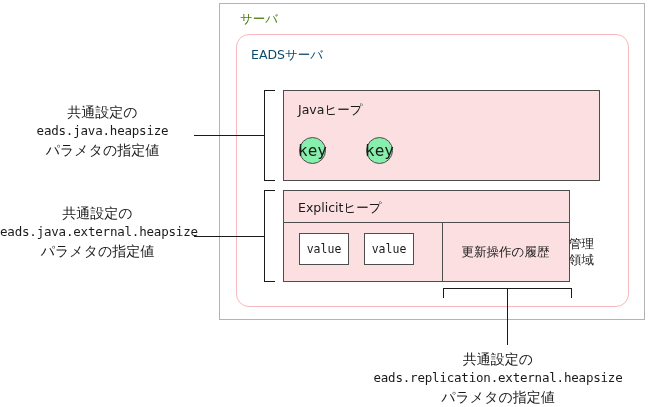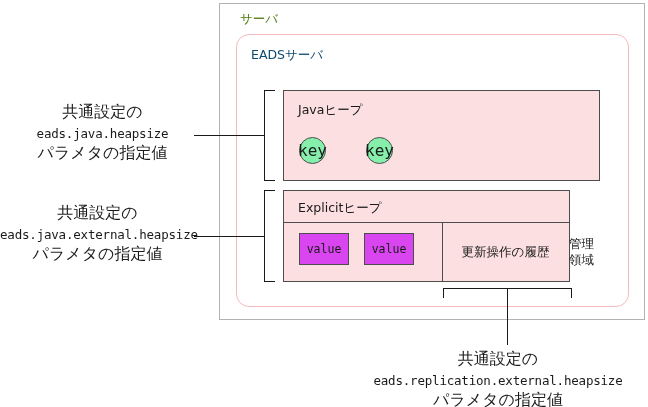--- a/index.html
+++ b/index.html
@@ -125,21 +125,21 @@
     font-family: "DejaVu Sans Mono", "Liberation Mono", monospace;
   }
   #key-1 { left: 15px; top: 46px; }
   #key-2 { left: 82px; top: 46px; }
 
   
   .value-box {
     position: absolute;
     width: 50px;
     height: 32px;
-    background: #d946ef;
+    background: #ffffff;
     border: 1.5px solid #4d4d4d;
     box-sizing: border-box;
     display: flex;
     align-items: center;
     justify-content: center;
     font-size: 11.5px;
     color: #1a1a1a;
     font-family: "DejaVu Sans Mono", "Liberation Mono", monospace;
   }
   #value-1 { left: 15px; top: 42px; }
@@ -216,22 +216,22 @@
 
   
   .caption {
     position: absolute;
     text-align: center;
     color: #1a1a1a;
     line-height: 1.45;
     white-space: nowrap;
   }
   .caption .jp {
-    font-size: 16px;
-    font-family: Liberation Mono, monospace;
+    font-size: 14px;
+    font-family: Liberation Sans, sans-serif;
   }
   .caption .mono {
     font-size: 12.5px;
     font-family: "DejaVu Sans Mono", "Liberation Mono", monospace;
     letter-spacing: -0.2px;
   }
   #caption-java {
     left: 10px;
     top: 102px;
     width: 185px;

